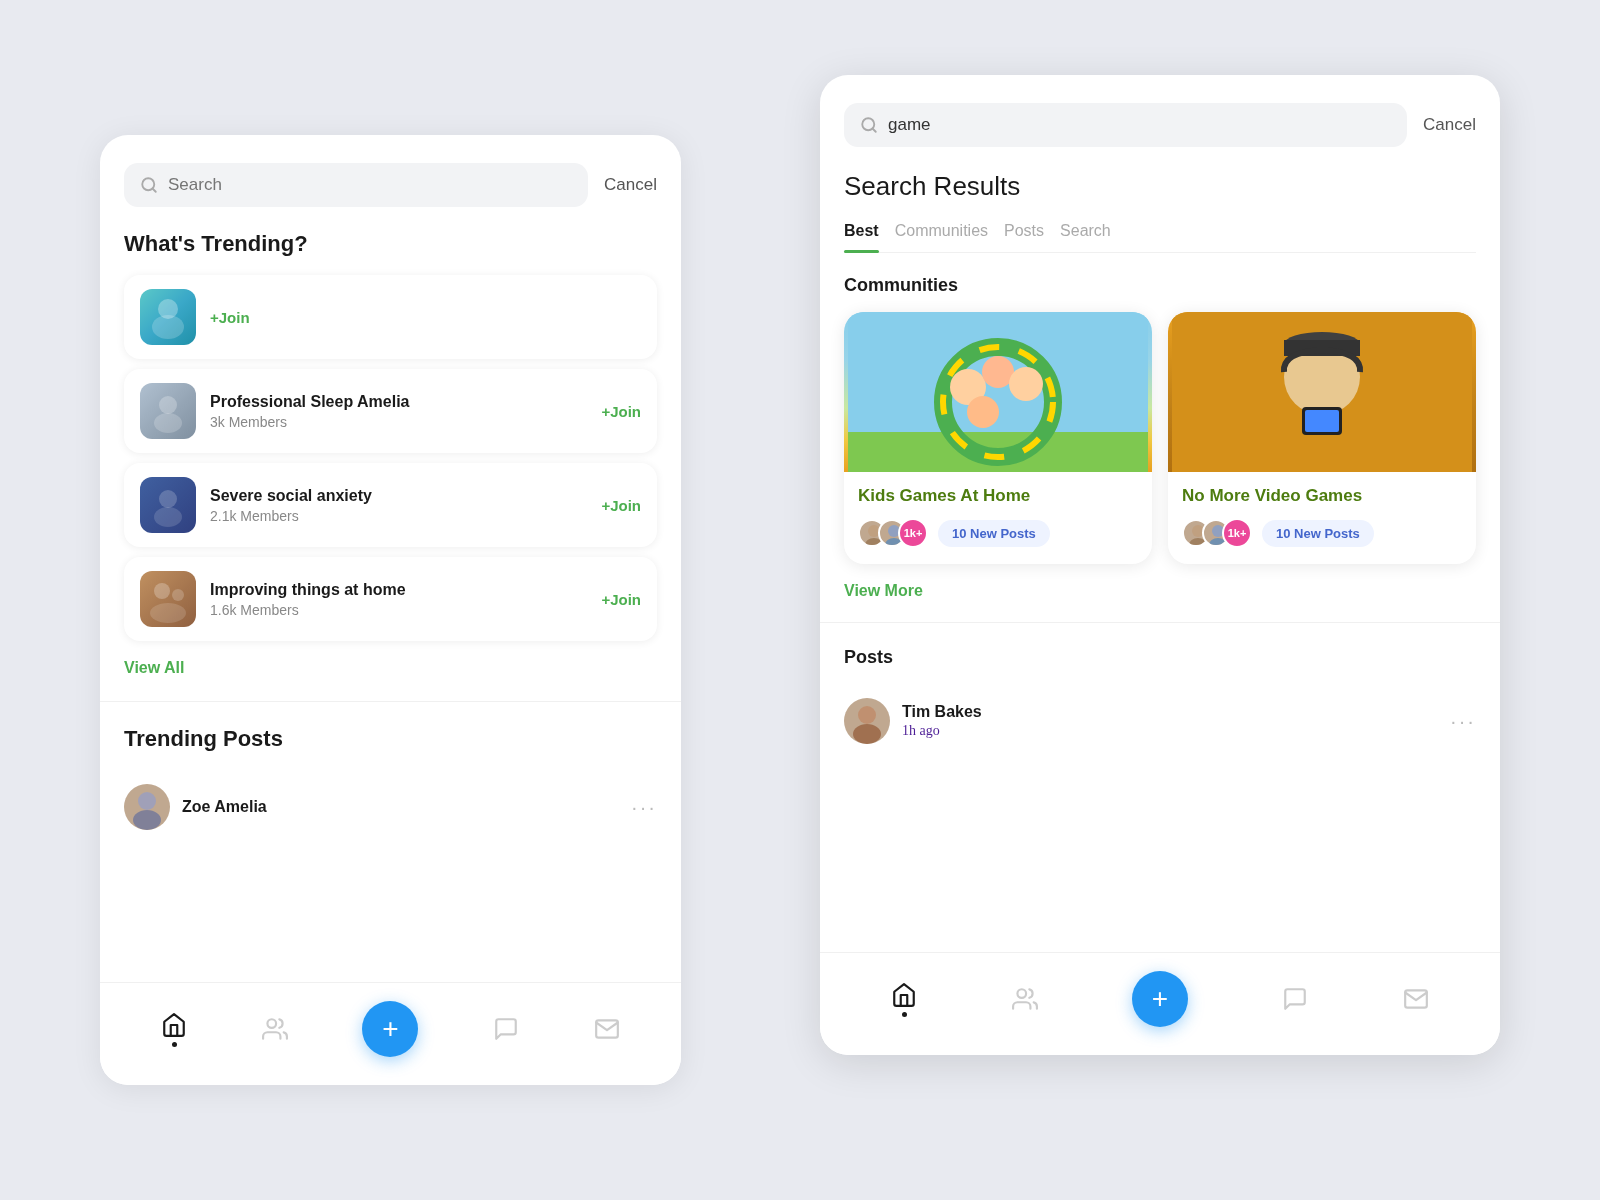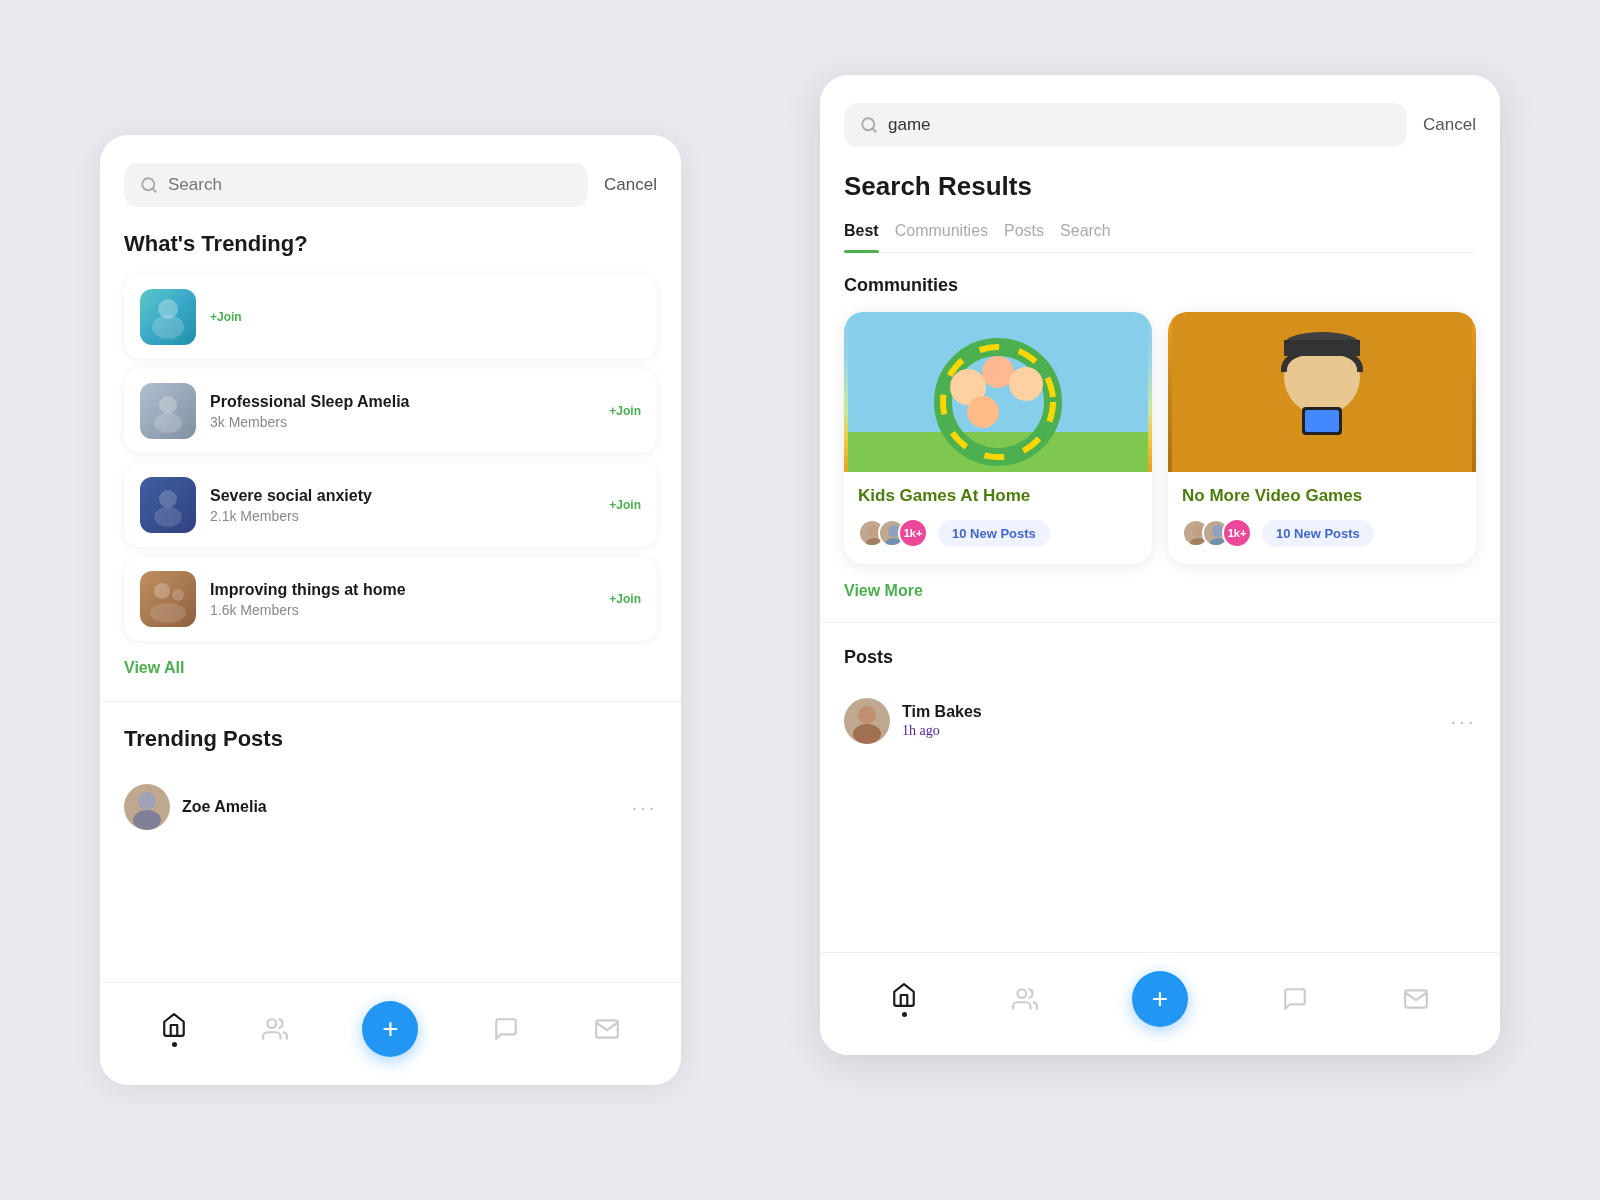--- a/index.html
+++ b/index.html
@@ -146,21 +146,21 @@
       margin-bottom: 3px;
     }
 
     .trending-members {
       font-size: 14px;
       color: #888;
     }
 
     .join-btn {
       color: #4CAF50;
-      font-size: 12px;
+      font-size: 15px;
       font-weight: 600;
       cursor: pointer;
       background: none;
       border: none;
       white-space: nowrap;
       text-align: right;
     }
 
     .view-all-link {
       color: #4CAF50;
@@ -253,21 +253,21 @@
       justify-content: center;
       color: #fff;
       font-size: 28px;
       cursor: pointer;
       box-shadow: 0 4px 16px rgba(33,150,243,0.4);
     }
 
     
     .search-results-title {
       font-size: 26px;
-      font-weight: 700;
+      font-weight: 400;
       color: #1a1a1a;
       margin-bottom: 20px;
     }
 
     .tabs-row {
       display: flex;
       gap: 16px;
       border-bottom: 1px solid #f0f0f0;
       margin-bottom: 22px;
     }

